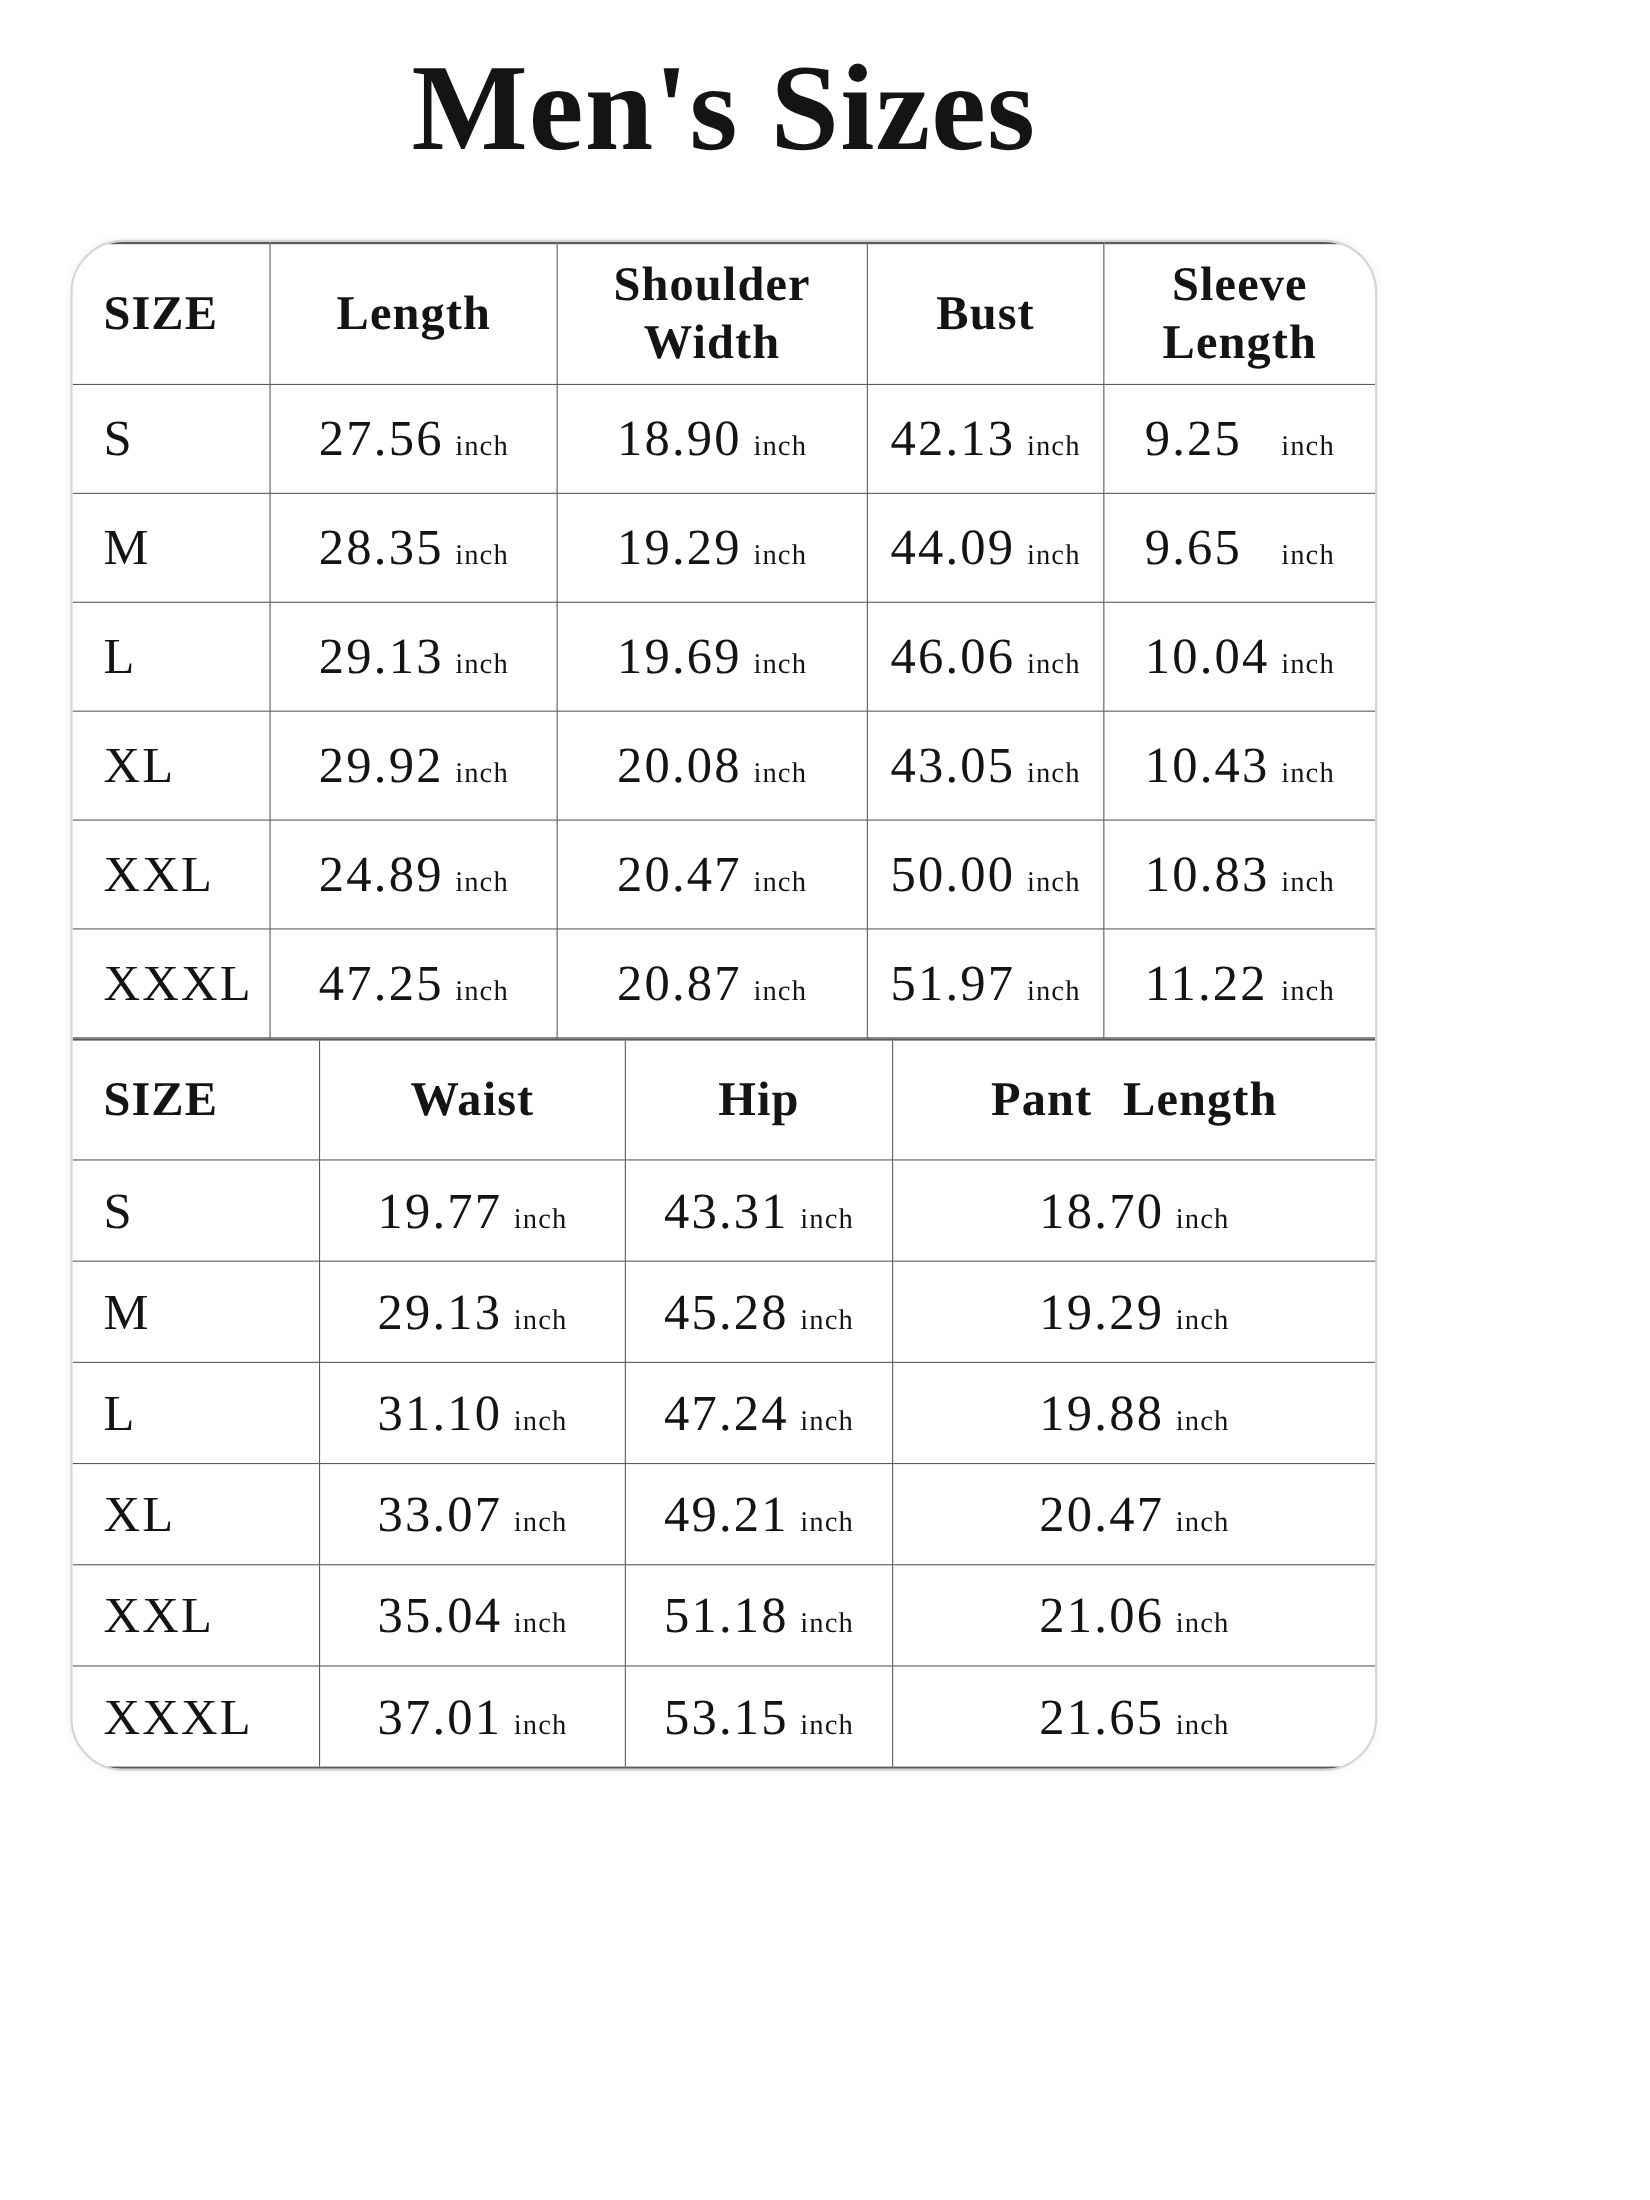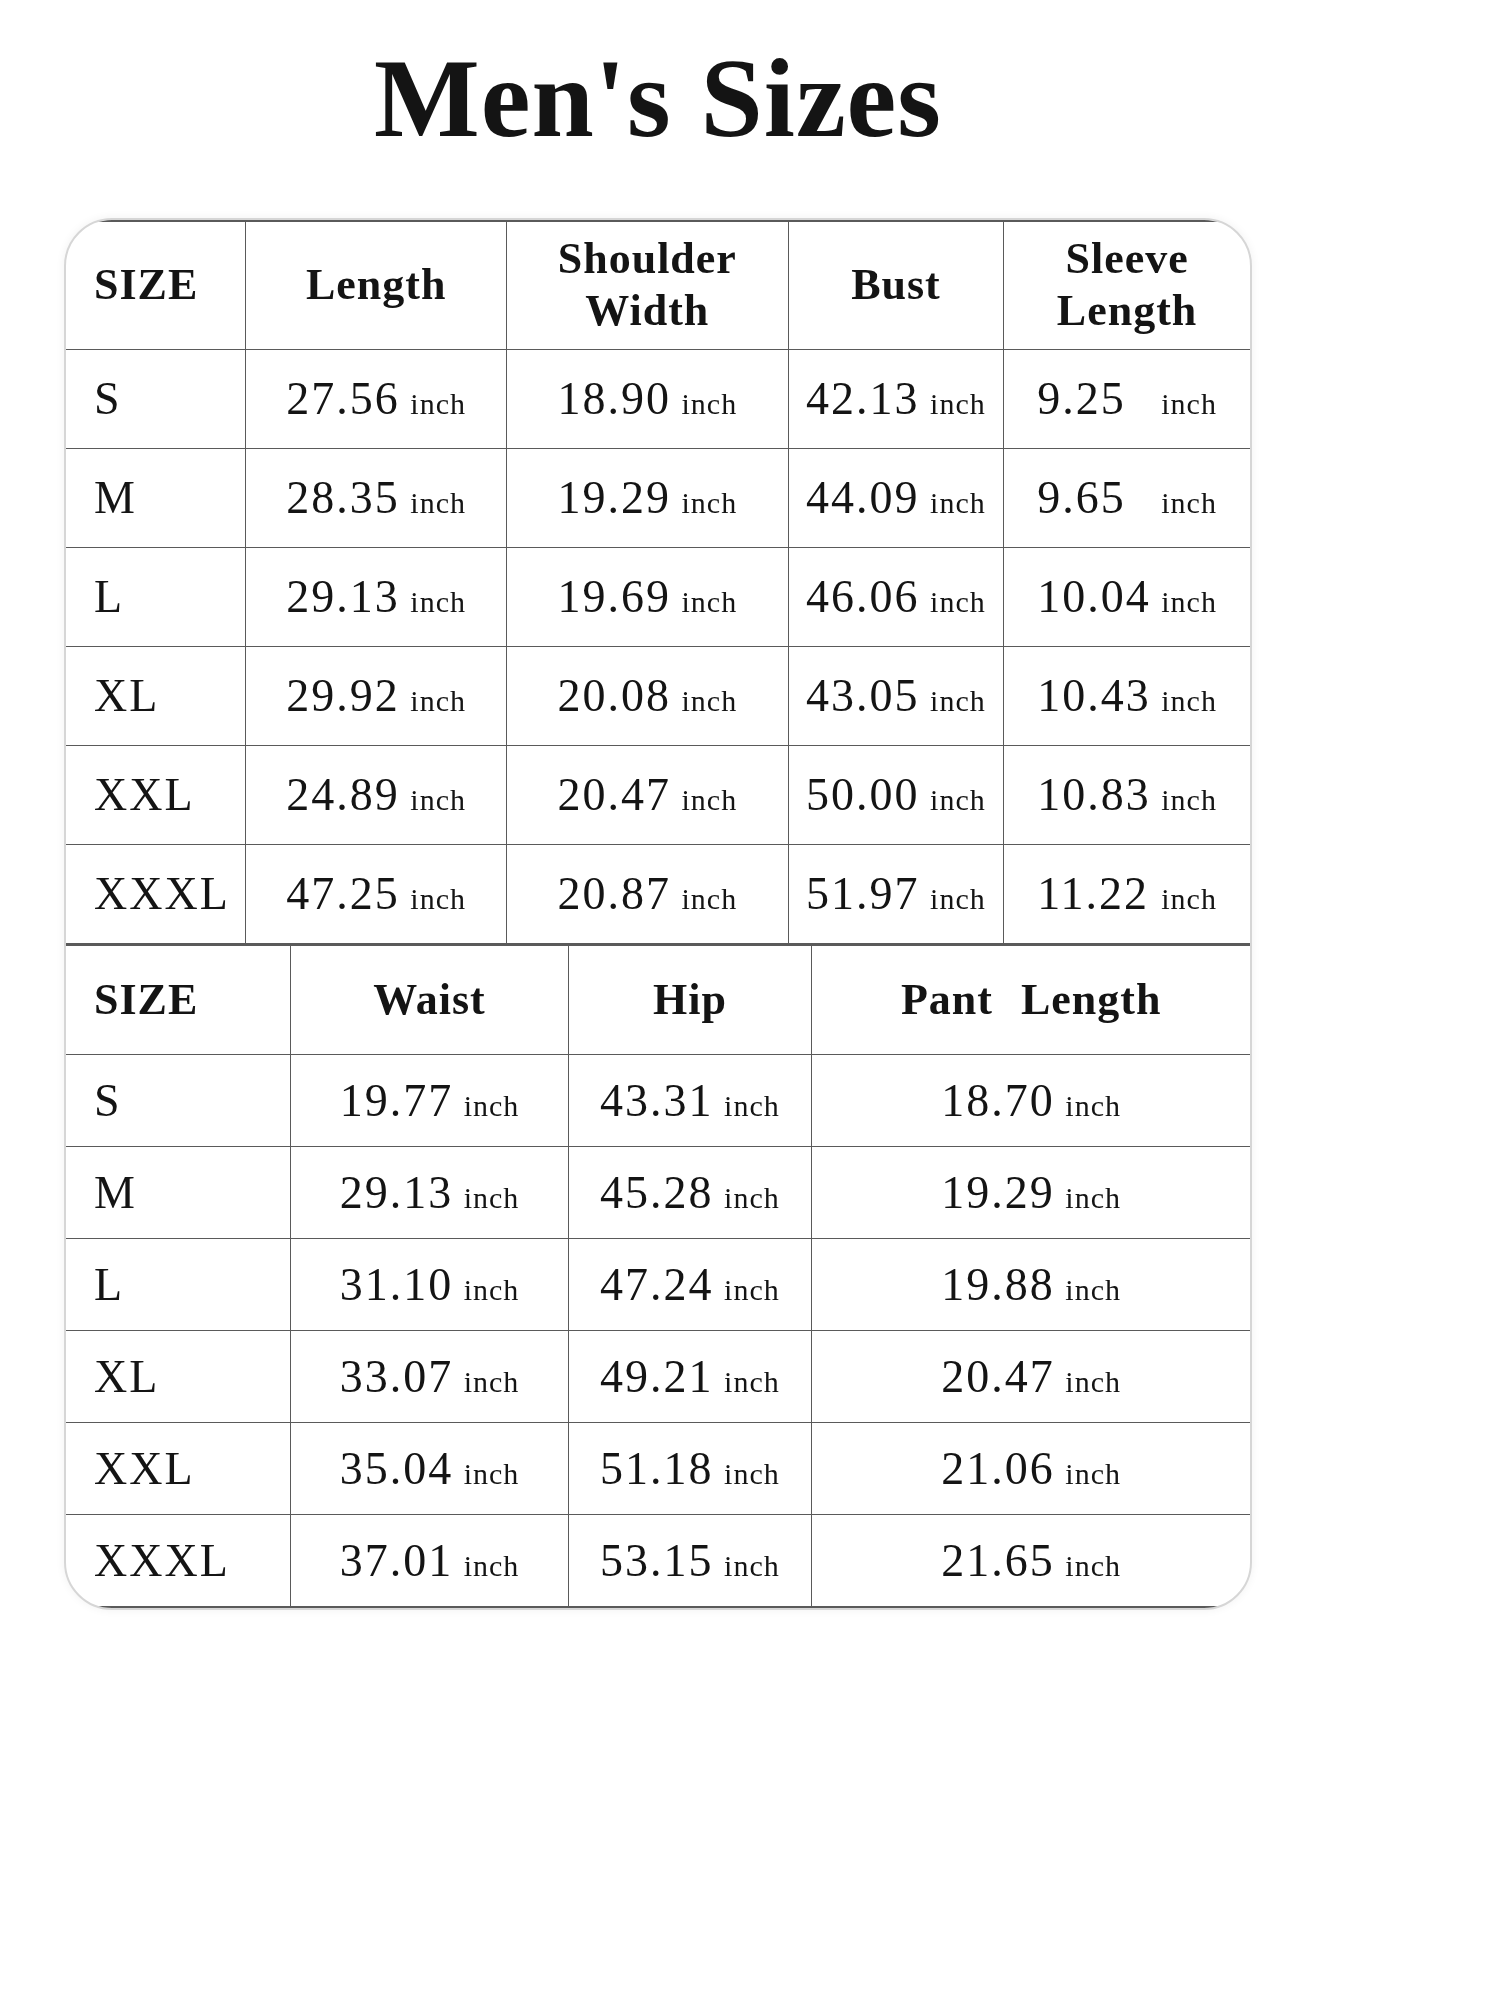--- a/index.html
+++ b/index.html
@@ -69,21 +69,21 @@
   .t-shorts tbody tr:last-child td { border-bottom-width: 2px; }
 
   td.size-label { font-size: 46px; letter-spacing: 2px; }
   td.meas { text-align: center; font-size: 46px; }
   .num {
     display: inline-block;
     min-width: 118px;
     text-align: left;
     letter-spacing: 2px;
   }
-  .unit { font-size: 30px; margin-left: 6px; letter-spacing: 1px; }
+  .unit { font-size: 26px; margin-left: 6px; letter-spacing: 1px; }
   th.wide-gap { word-spacing: 16px; }
 </style>
 </head>
 <body>
 
 <div class="page">
 
   <h1 class="page-title">Men's Sizes</h1>
 
   <div class="card">

